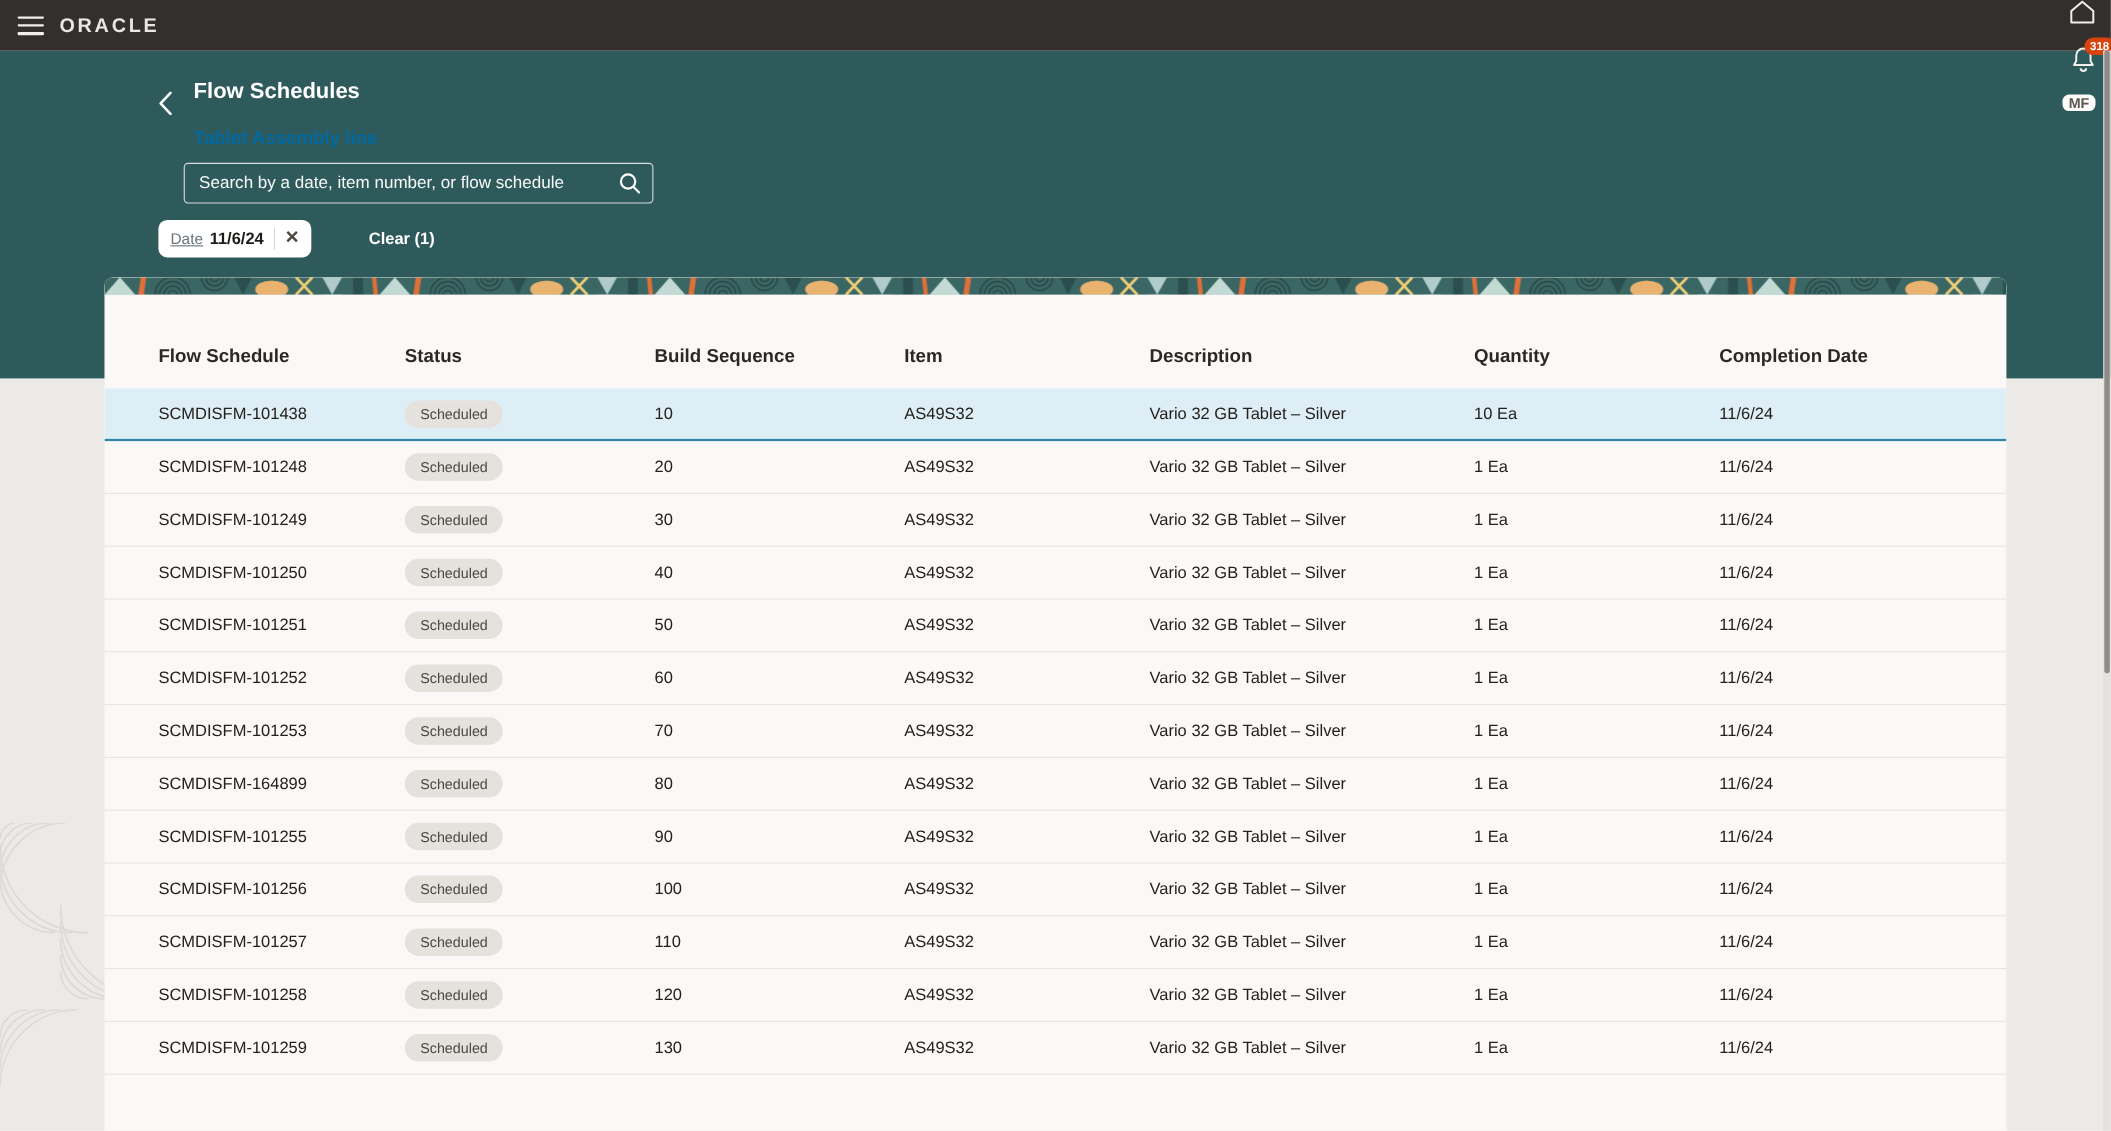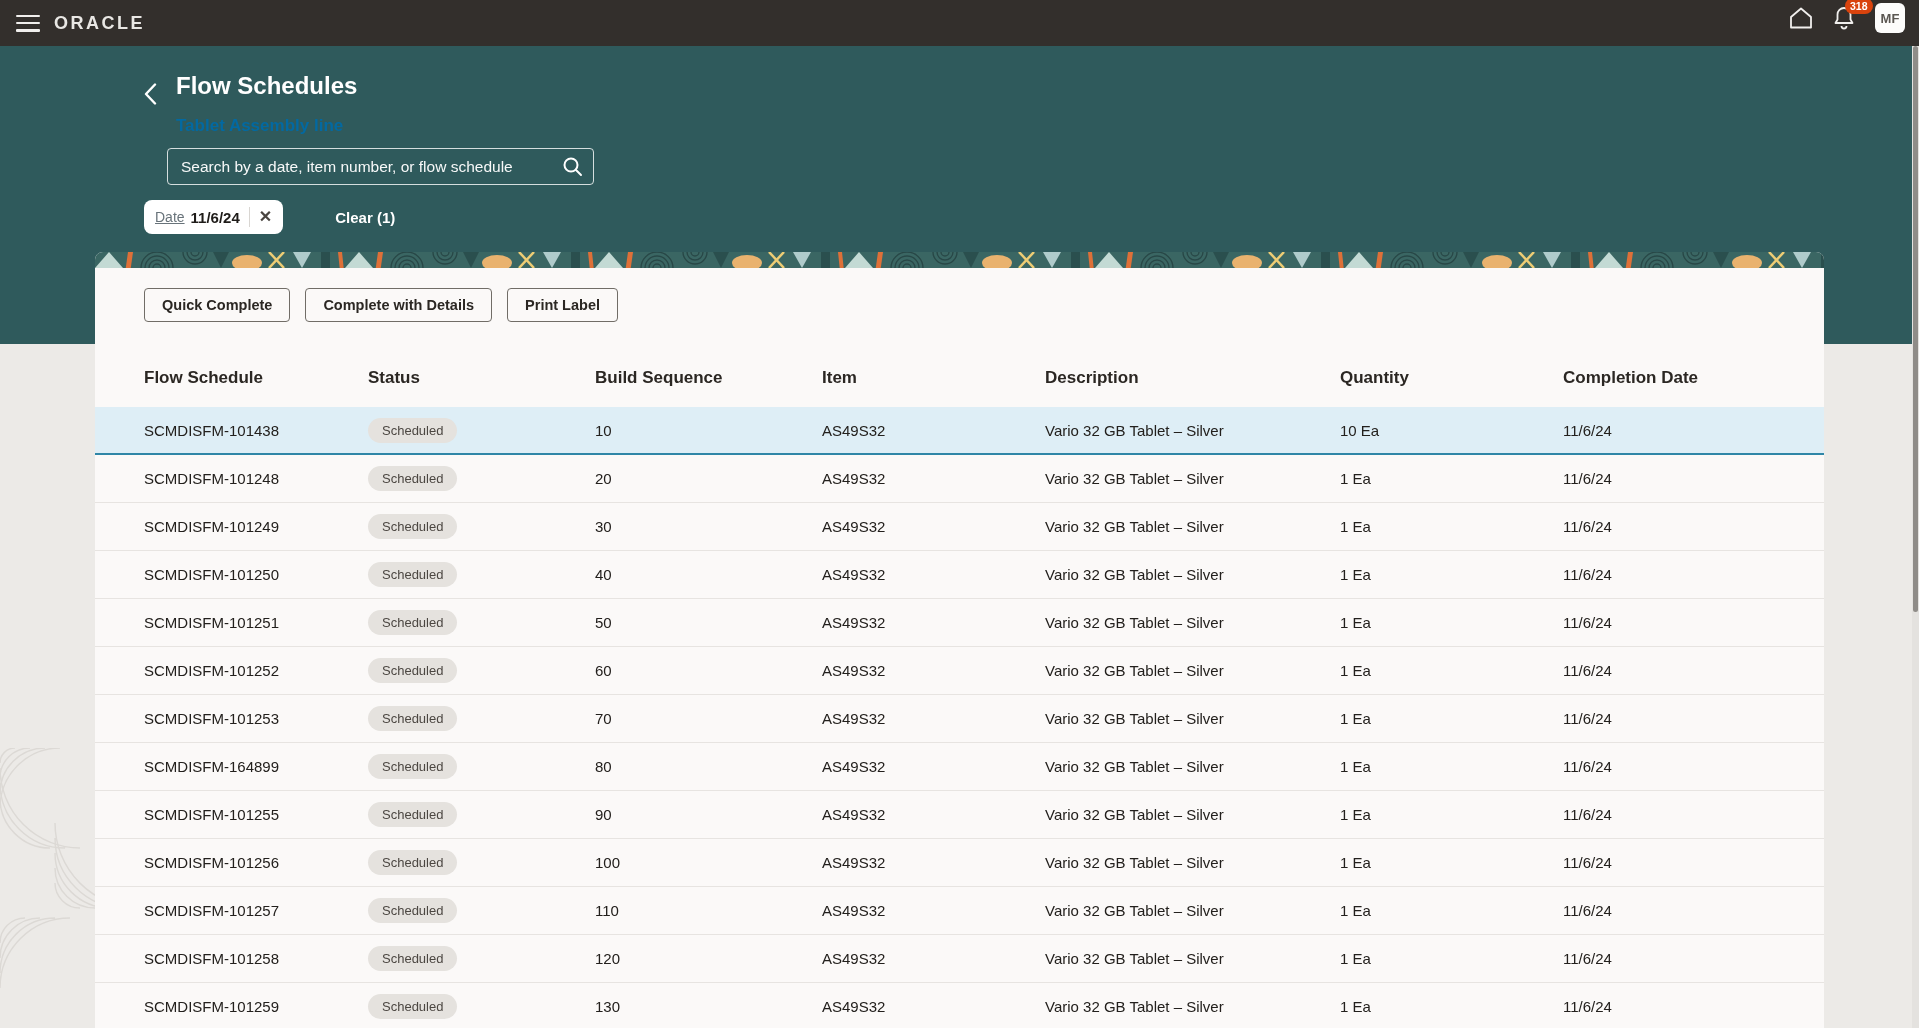--- a/index.html
+++ b/index.html
@@ -5,32 +5,32 @@
   * { margin:0; padding:0; box-sizing:border-box; }
   html,body { width:1919px; height:1028px; overflow:hidden; }
   body { font-family:"Liberation Sans", sans-serif; background:#ECEAE7; position:relative; color:#23201D; }
 
   
   .topbar { position:absolute; top:0; left:0; width:1919px; height:46px; background:#332F2C; z-index:30;
             display:flex; align-items:center; }
   .hamburger { width:24px; height:17px; margin-left:16px; display:flex; flex-direction:column; justify-content:space-between; cursor:pointer; }
   .hamburger span { display:block; height:2.5px; background:#F1EFED; border-radius:1px; }
   .brand { margin-left:14px; color:#E9E7E4; font-size:18px; font-weight:600; letter-spacing:2.5px; cursor:pointer; }
-  .topbar-right { position:absolute; right:14px; top:0; height:36px; display:flex; align-items:center; gap:20px; }
+  .topbar-right { position:absolute; right:14px; top:0; height:36px; display:flex; align-items:flex-end; gap:20px;flex-direction:column; }
   .icon-btn { position:relative; display:flex; align-items:center; justify-content:center; cursor:pointer; }
   .badge { position:absolute; top:-8px; left:12px; min-width:27px; height:16px; background:#D9430D; color:#fff;
            font-size:10.5px; font-weight:700; border-radius:9px; display:flex; align-items:center; justify-content:center; padding:0 5px; }
   .avatar { width:30px; height:30px; background:#FDFCFB; border-radius:6px; display:flex; align-items:center; justify-content:center;
             color:#5B5651; font-size:13px; font-weight:600; cursor:pointer; }
 
   
   .hero { position:absolute; top:46px; left:0; width:1919px; height:298px; background:#2F5A5C; }
   .hero-content { position:absolute; top:46px; left:0; width:1919px; z-index:5; }
   .back-btn { position:absolute; left:138px; top:36px; width:24px; height:24px; cursor:pointer; display:flex; align-items:center; justify-content:center; }
-  .page-title { position:absolute; left:176px; top:26px; color:#FFFFFF; font-size:24px; font-weight:700; }
+  .page-title { position:absolute; left:176px; top:26px; color:#FFFFFF; font-size:20px; font-weight:700; }
   .page-subtitle { position:absolute; left:176px; top:70px; color:#0369a1; font-size:17px; font-weight:700; }
   .search-wrap { position:absolute; left:144px; top:102px; width:450px; height:37px;padding-left:23px; }
   .search-input { width:100%; height:100%; background:transparent; border:1px solid rgba(255,255,255,0.8); border-radius:4px;
                   color:#fff; font-size:15.5px; padding:0 42px 0 13px; outline:none; font-family:"Liberation Sans", sans-serif; }
   .search-input::placeholder { color:rgba(255,255,255,0.96); opacity:1; }
   .search-icon { position:absolute; right:11px; top:8px; cursor:pointer; }
   .chip-row { position:absolute; left:144px; top:154px; display:flex; align-items:center; }
   .chip { height:34px; background:#FFFFFF; border-radius:8px; display:flex; align-items:center; padding:0 11px; }
   .chip-label { color:#68737A; font-size:14px;text-decoration:underline; }
   .chip-value { color:#1F1C19; font-size:15px; font-weight:700; margin-left:6px; }
@@ -152,25 +152,20 @@
             <line x1="189" y1="0" x2="174" y2="16"></line>
         </g>
         <polygon points="198,0 216,0 207,16" fill="#AFCBCB"></polygon>
         <rect x="226" y="0" width="9" height="16" fill="#2A4F4E"></rect>
         <rect x="243" y="-2" width="4" height="20" fill="#DE7038" transform="skewX(6)"></rect>
       </pattern>
     </defs>
     <rect width="1729" height="16" fill="url(#bnr)"></rect>
   </svg>
 
-  <div class="toolbar">
-    <button class="btn">Quick Complete</button>
-    <button class="btn">Complete with Details</button>
-    <button class="btn">Print Label</button>
-  </div>
 
   <div class="thead">
     <span>Flow Schedule</span>
     <span>Status</span>
     <span>Build Sequence</span>
     <span>Item</span>
     <span>Description</span>
     <span>Quantity</span>
     <span>Completion Date</span>
   </div>

